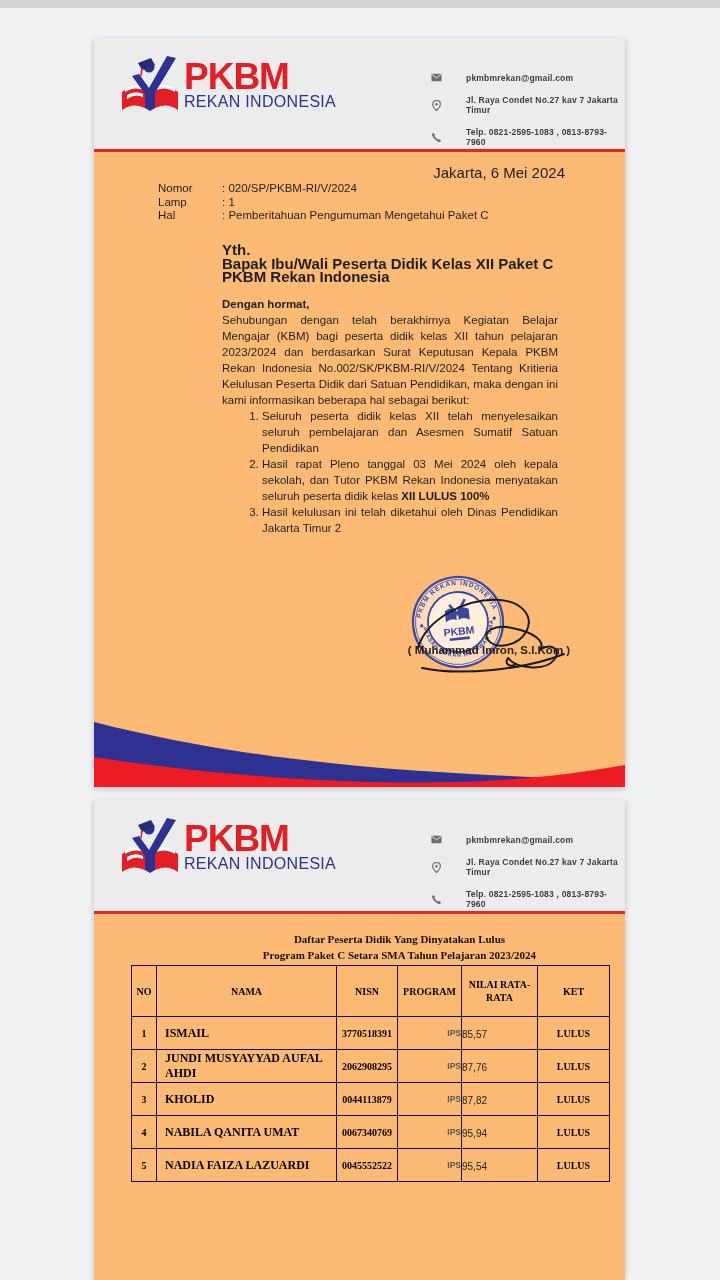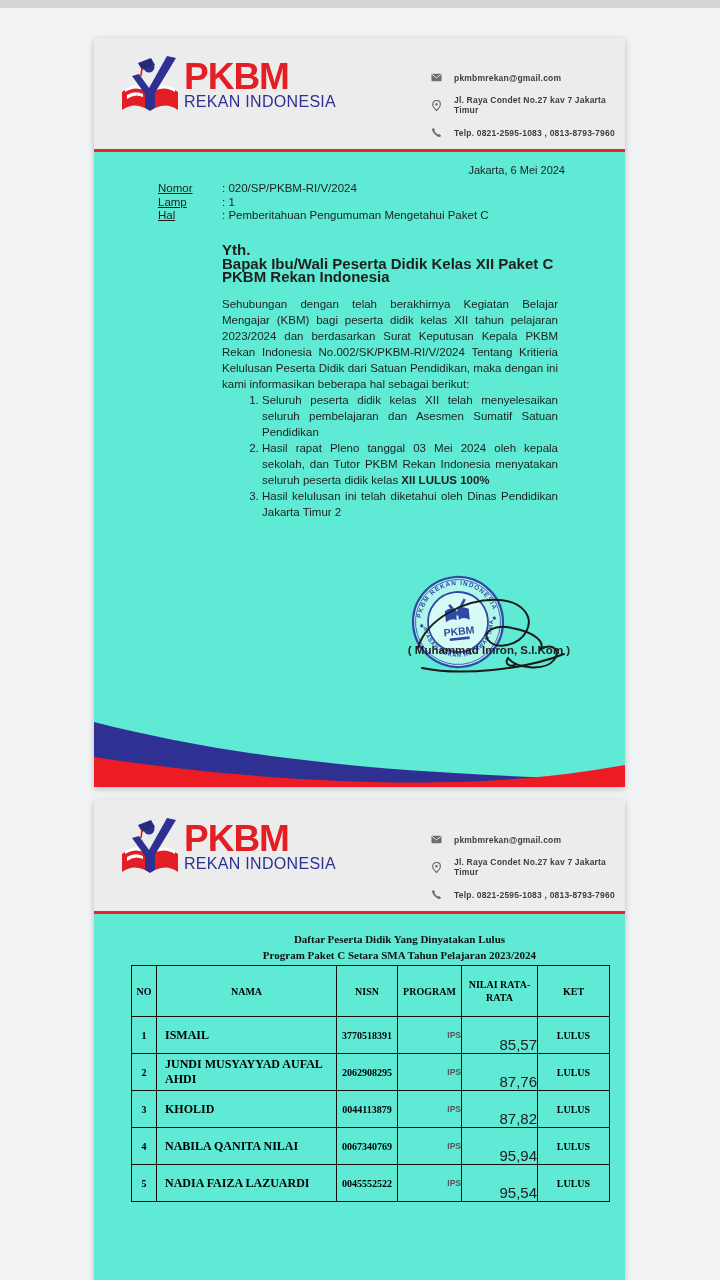--- a/index.html
+++ b/index.html
@@ -1,42 +1,42 @@
 <!DOCTYPE html>
 <html><head>
 <meta charset="utf-8">
 <style>
   * { margin:0; padding:0; box-sizing:border-box; }
   html,body { width:720px; height:1280px; }
   body { font-family:"Liberation Sans", sans-serif; background:#f1f2f4; overflow:hidden; }
   .screen { position:relative; width:720px; height:1280px; background:#f1f2f4; }
   .topbar { position:absolute; top:0; left:0; width:720px; height:8px; background:#d3d4d6; }
 
-  .page { position:absolute; left:94px; width:531px; background:#5eead4;
+  .page { position:absolute; left:94px; width:531px; background:#fdba74;
           box-shadow:0 2px 6px rgba(0,0,0,0.22); overflow:hidden; }
   .page1 { top:38px; height:749px; }
   .page2 { top:800px; height:480px; }
 
   
   .ph { position:absolute; top:0; left:0; width:100%; height:114px; background:#edecec;
         border-bottom:3px solid #e8232b; }
   .logo-wrap { position:absolute; left:24px; top:16px; display:flex; align-items:center; }
   .logo-text { margin-left:2px; }
   .logo-acronym { font-size:37px; font-weight:bold; color:#e31e25; letter-spacing:-1px; line-height:36px; }
   .logo-sub { font-size:16px; font-weight:normal; color:#2e3192; letter-spacing:0.3px; margin-top:-2px;text-align:right; }
   .contacts { position:absolute; left:337px; top:34px; display:flex; flex-direction:column; gap:12px; }
-  .contact-row { display:flex; align-items:center; gap:12px; }
+  .contact-row { display:flex; align-items:center; gap:24px; }
   .contact-row span { font-size:8.5px; font-weight:bold; color:#3d3d3d; letter-spacing:0.2px; }
   .cicon { width:11px; height:11px; flex:0 0 11px; }
 
   
-  .date { position:absolute; top:126px; right:60px; font-size:11px; color:#1f1f1f; }
+  .date { position:absolute; top:126px; right:60px; font-size:15px; color:#1f1f1f; }
   .meta { position:absolute; left:64px; top:144px; font-size:11.5px; color:#1f1f1f; line-height:13.5px; }
   .meta-row { display:flex; }
-  .meta-label { width:64px;text-decoration:underline; }
+  .meta-label { width:64px; }
   .addressee { position:absolute; left:128px; top:205px; font-size:15px; font-weight:bold;
                color:#1f1f1f; line-height:13.5px; }
   .letter-body { position:absolute; left:128px; top:258px; width:336px; font-size:11.5px;
                  color:#1f1f1f; line-height:16px; text-align:justify; }
   .letter-body .salutation { font-weight:bold; }
   .letter-body ol { margin:0; padding-left:40px; }
   .signoff { position:absolute; left:310px; top:516px; width:170px; text-align:center;
              font-size:11.5px; color:#1f1f1f; line-height:14px; }
   .sign-name { position:absolute; left:300px; top:606px; width:190px; text-align:center;
                font-size:11.5px; font-weight:bold; color:#1f1f1f; }
@@ -56,21 +56,21 @@
                     font-size:10px; text-align:center; vertical-align:middle; color:#000;
                     padding:0 4px; line-height:13px; }
   table.grades td { height:33px; }
   .c-no  { width:25px; }  .c-nama { width:180px; } .c-nisn { width:61px; }
   .c-prog{ width:64px; }  .c-nilai{ width:76px; }  .c-ket  { width:72px; }
   td.no, td.nisn, td.ket { font-family:"Liberation Serif", serif; font-weight:bold;
                            font-size:10px; text-align:center; vertical-align:middle; color:#000; }
   td.nama { font-family:"Liberation Serif", serif; font-weight:bold; font-size:12px;
             text-align:left; padding-left:8px; vertical-align:middle; color:#000; }
   td.prog { font-size:8.5px; font-weight:bold; color:#555; text-align:right; vertical-align:middle; }
-  td.nilai { font-size:15px; color:#222; text-align:right; vertical-align:top; padding-top:19px; }
+  td.nilai { font-size:10px; color:#222; text-align:left; vertical-align:top; padding-top:12px; }
 </style>
 </head>
 <body>
 
 <div class="screen">
   <div class="topbar"></div>
 
   <div class="page page1">
     <div class="ph">
       <div class="logo-wrap">
@@ -134,20 +134,21 @@
       </div>
     </div>
 
     <div class="addressee">
       <div>Yth.</div>
       <div>Bapak Ibu/Wali Peserta Didik Kelas XII Paket C</div>
       <div>PKBM Rekan Indonesia</div>
     </div>
 
     <div class="letter-body">
+      <p class="salutation">Dengan hormat,</p>
       <p>Sehubungan dengan telah berakhirnya Kegiatan Belajar Mengajar (KBM) bagi peserta didik kelas XII tahun pelajaran 2023/2024 dan berdasarkan Surat Keputusan Kepala PKBM Rekan Indonesia No.002/SK/PKBM-RI/V/2024 Tentang Kritieria Kelulusan Peserta Didik dari Satuan Pendidikan, maka dengan ini kami informasikan beberapa hal sebagai berikut:</p>
       <ol>
         <li><span>Seluruh peserta didik kelas XII telah menyelesaikan seluruh pembelajaran dan Asesmen Sumatif Satuan Pendidikan</span><b></b></li>
         <li><span>Hasil rapat Pleno tanggal 03 Mei 2024 oleh kepala sekolah, dan Tutor PKBM Rekan Indonesia menyatakan seluruh peserta didik kelas </span><b>XII LULUS 100%</b></li>
         <li><span>Hasil kelulusan ini telah diketahui oleh Dinas Pendidikan Jakarta Timur 2</span><b></b></li>
       </ol>
     </div>
 
 
     <svg class="stamp" viewBox="0 0 96 96">
@@ -280,21 +281,21 @@
         <tr>
           <td class="no">3</td>
           <td class="nama">KHOLID</td>
           <td class="nisn">0044113879</td>
           <td class="prog">IPS</td>
           <td class="nilai">87,82</td>
           <td class="ket">LULUS</td>
         </tr>
         <tr>
           <td class="no">4</td>
-          <td class="nama">NABILA QANITA NILAI</td>
+          <td class="nama">NABILA QANITA UMAT</td>
           <td class="nisn">0067340769</td>
           <td class="prog">IPS</td>
           <td class="nilai">95,94</td>
           <td class="ket">LULUS</td>
         </tr>
         <tr>
           <td class="no">5</td>
           <td class="nama">NADIA FAIZA LAZUARDI</td>
           <td class="nisn">0045552522</td>
           <td class="prog">IPS</td>

